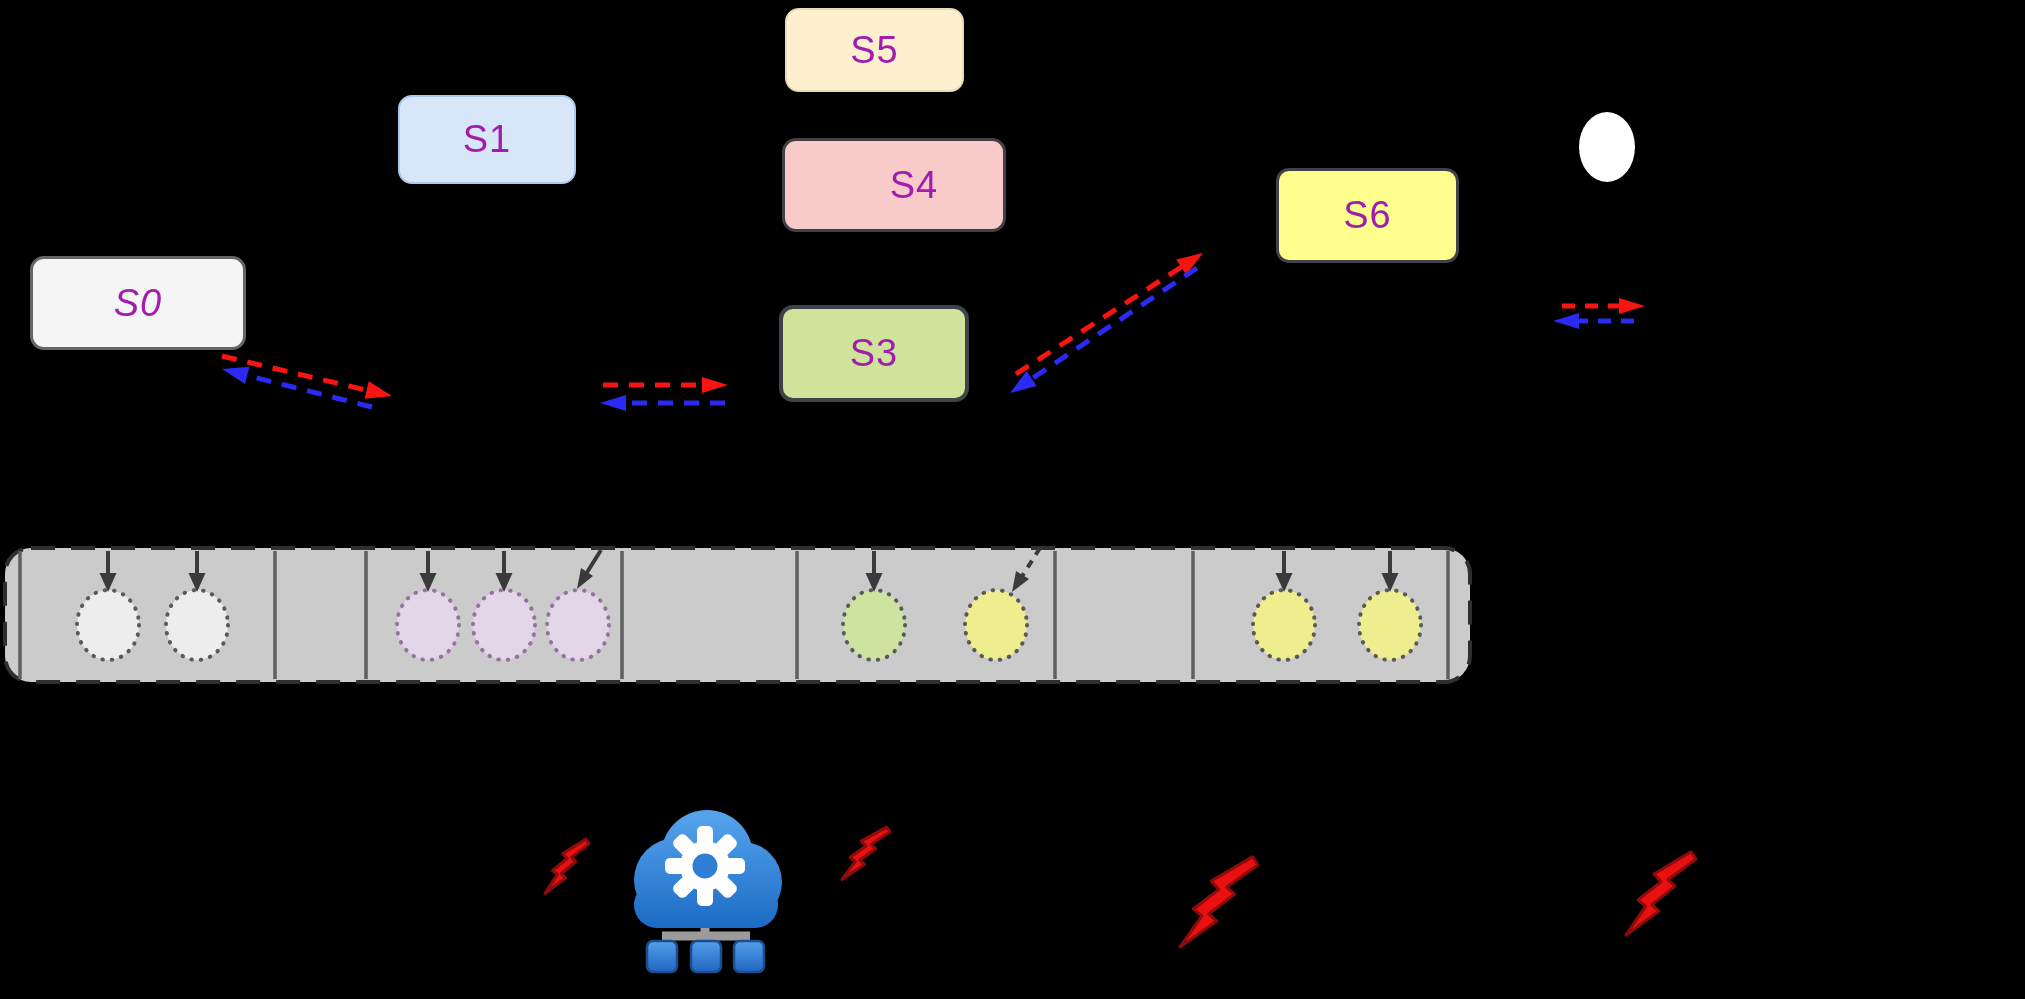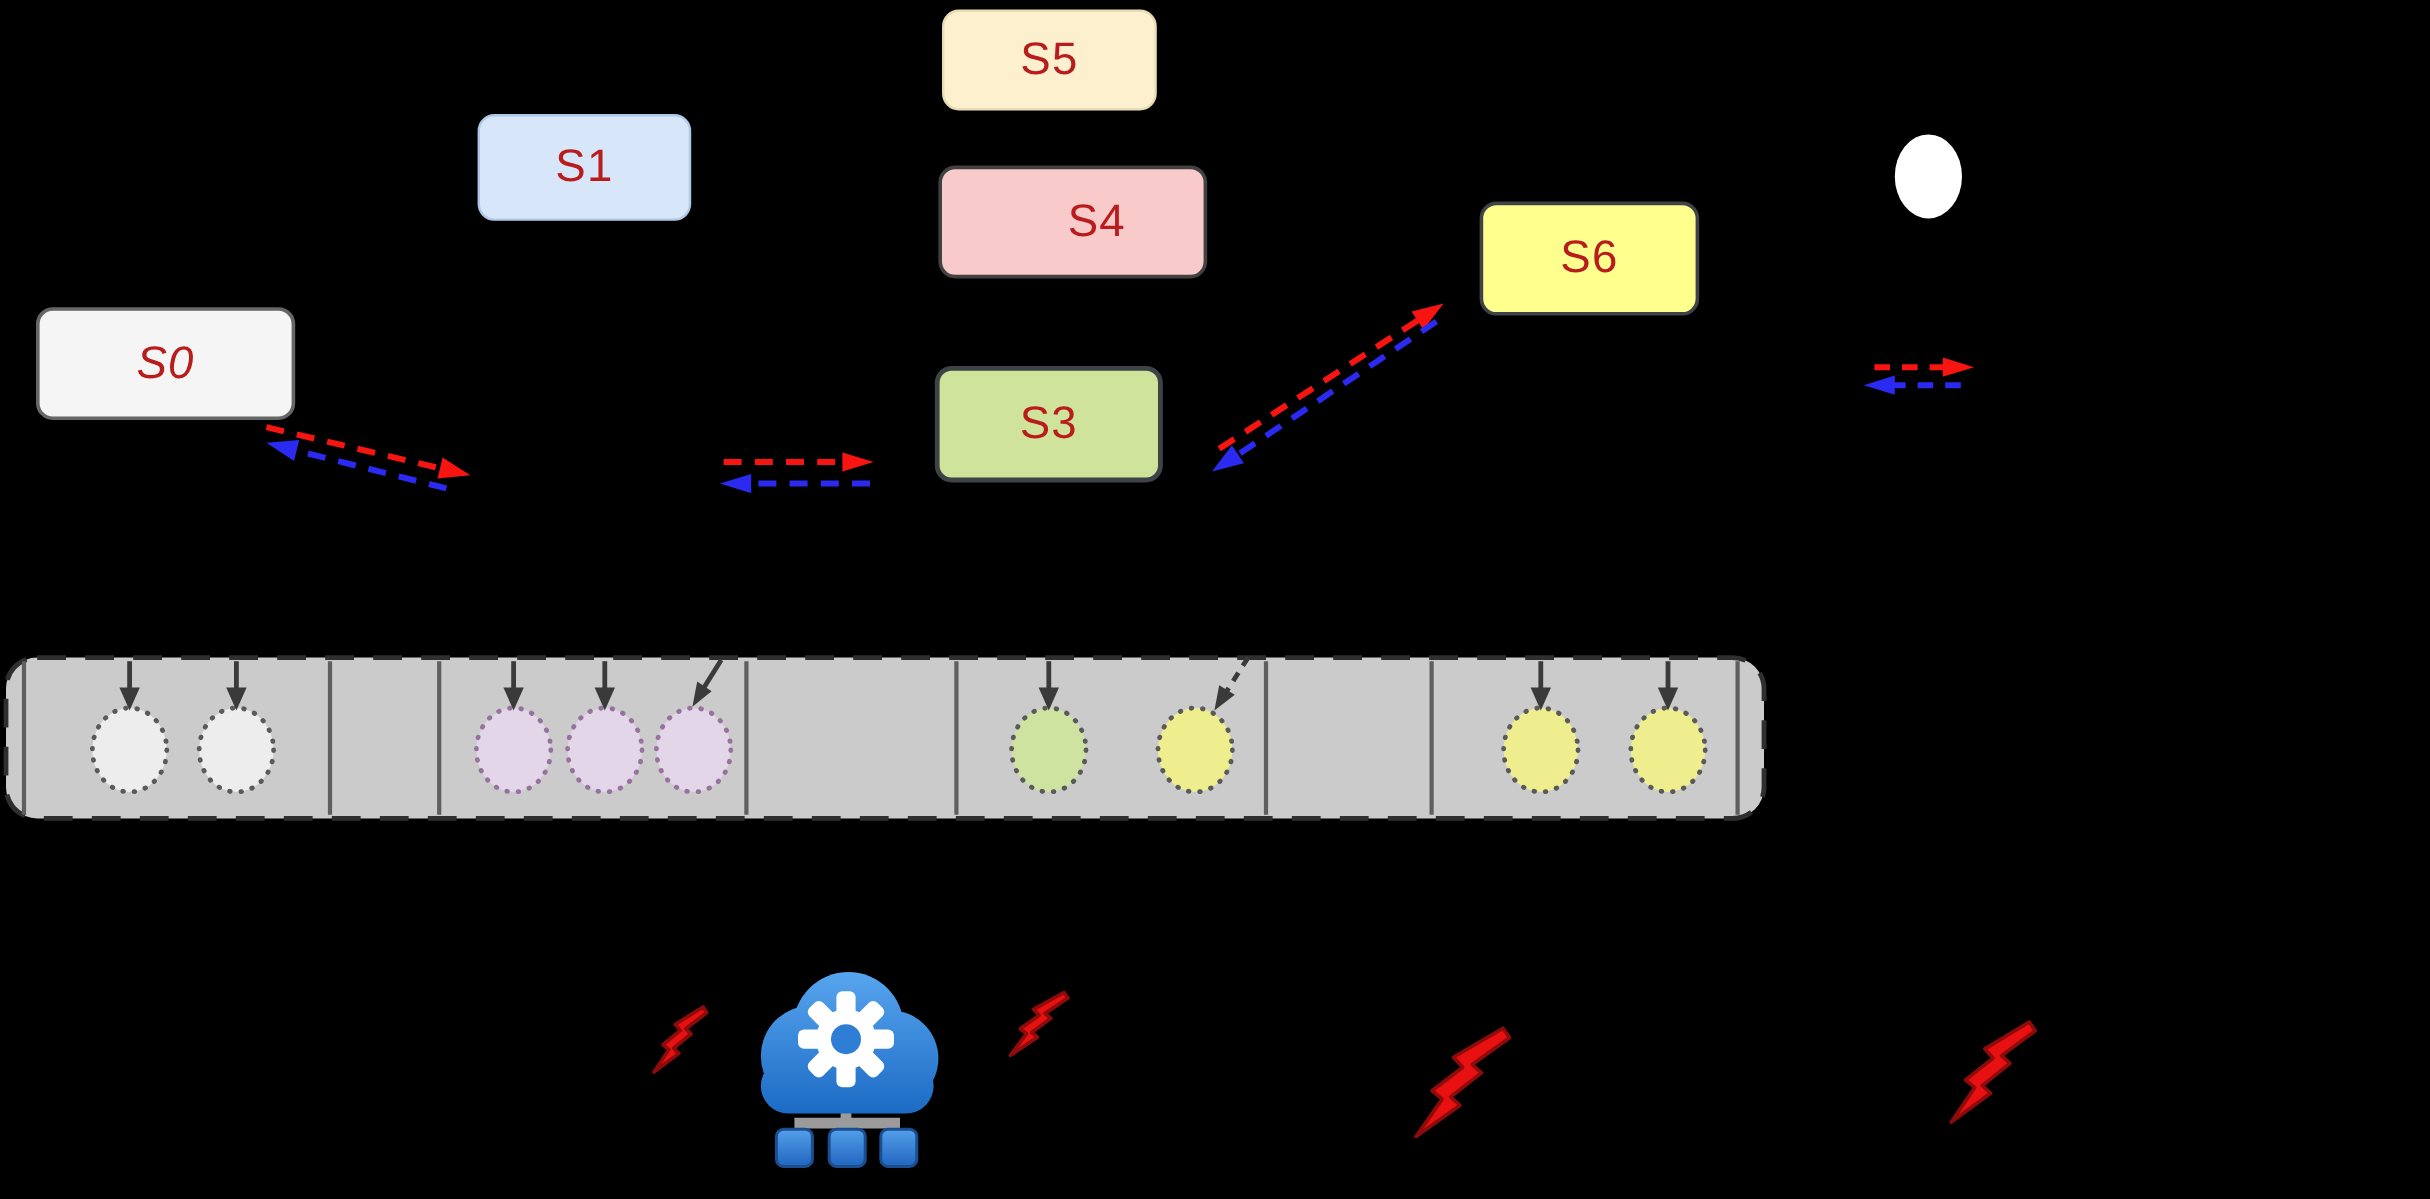--- a/index.html
+++ b/index.html
@@ -1,28 +1,28 @@
 <!DOCTYPE html>
 <html><head>
 <meta charset="utf-8">
 <style>
   html,body{margin:0;padding:0;background:#000;}
   #stage{position:relative;width:2025px;height:999px;background:#000;overflow:hidden;
          font-family:"Liberation Sans", sans-serif;}
   #diagram-svg{position:absolute;left:0;top:0;width:2025px;height:999px;}
   .node{position:absolute;border-style:solid;border-radius:14px;display:flex;
-        align-items:center;justify-content:center;color:#b91c1c;font-size:38px;
+        align-items:center;justify-content:center;color:#a21caf;font-size:38px;
         letter-spacing:1px;}
   #node-s0{left:30px;top:256px;width:210px;height:88px;border-width:3px;}
   #node-s1{left:398px;top:95px;width:174px;height:85px;border-width:2px;}
   #node-s2{left:398px;top:318px;width:174px;height:88px;border-width:2px;}
   #node-s5{left:785px;top:8px;width:175px;height:80px;border-width:2px;}
   #node-s4{left:782px;top:138px;width:178px;height:88px;border-width:3px;}
   #node-s3{left:779px;top:305px;width:182px;height:89px;border-width:4px;justify-content:center;}
-  #node-s6{left:1233px;top:168px;width:177px;height:89px;border-width:3px;}
+  #node-s6{left:1276px;top:168px;width:177px;height:89px;border-width:3px;border-radius:13px;}
 </style>
 </head>
 <body>
 
 <div id="stage">
 
   <svg id="diagram-svg" viewBox="0 0 2025 999" xmlns="http://www.w3.org/2000/svg">
     <defs>
       <linearGradient id="cloudGrad" gradientUnits="userSpaceOnUse" x1="0" y1="805" x2="0" y2="940">
         <stop offset="0" stop-color="#5aa7f0"></stop>

